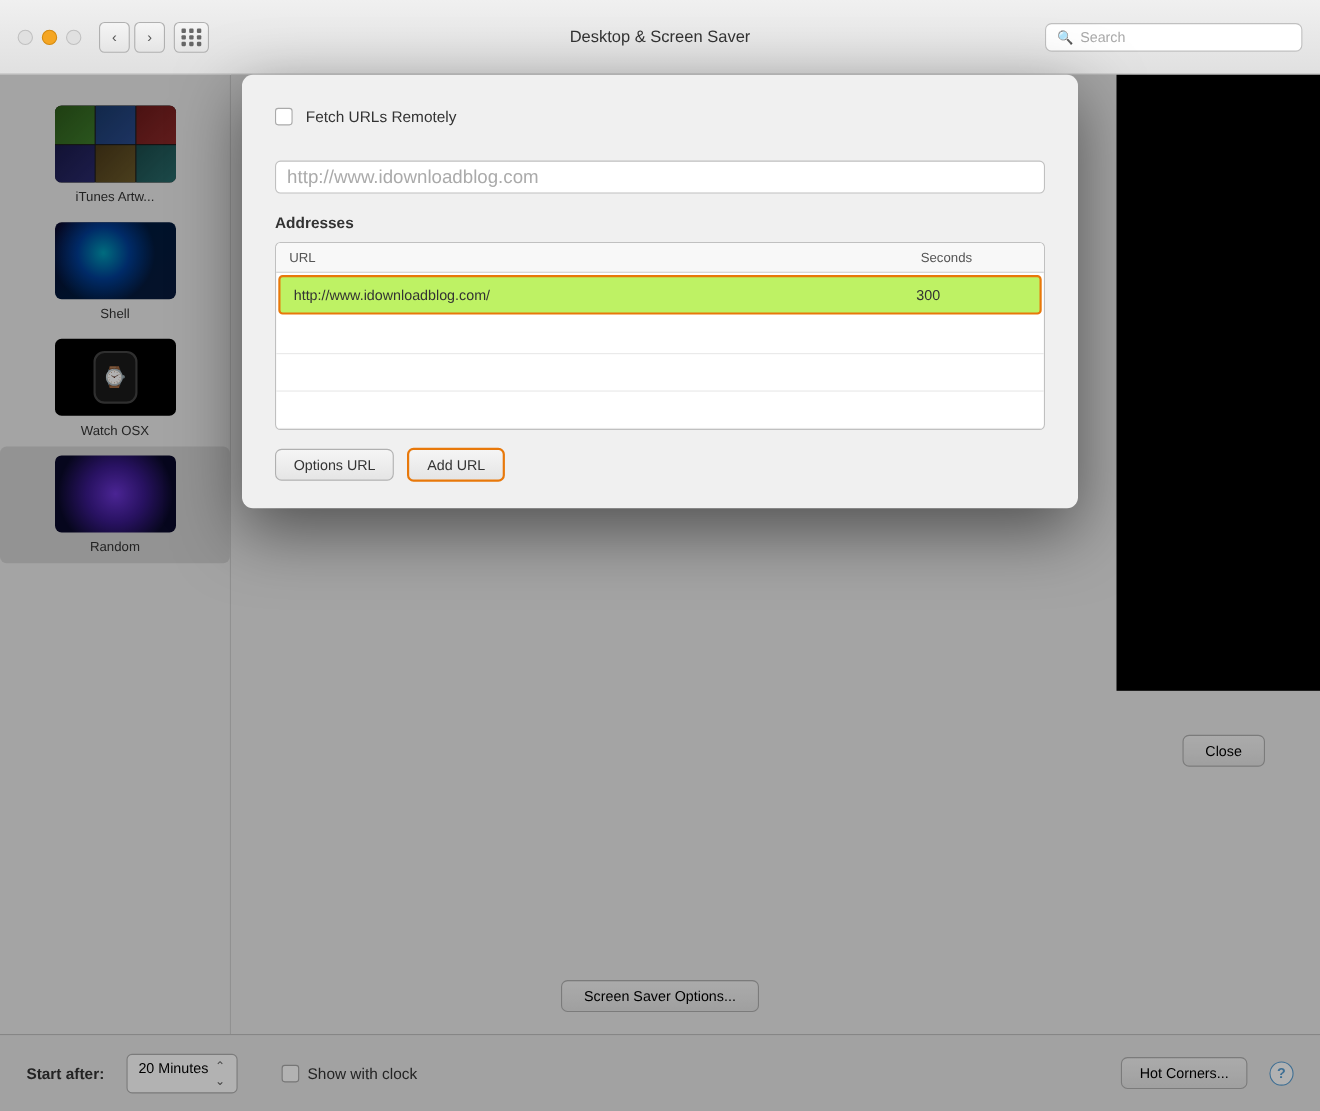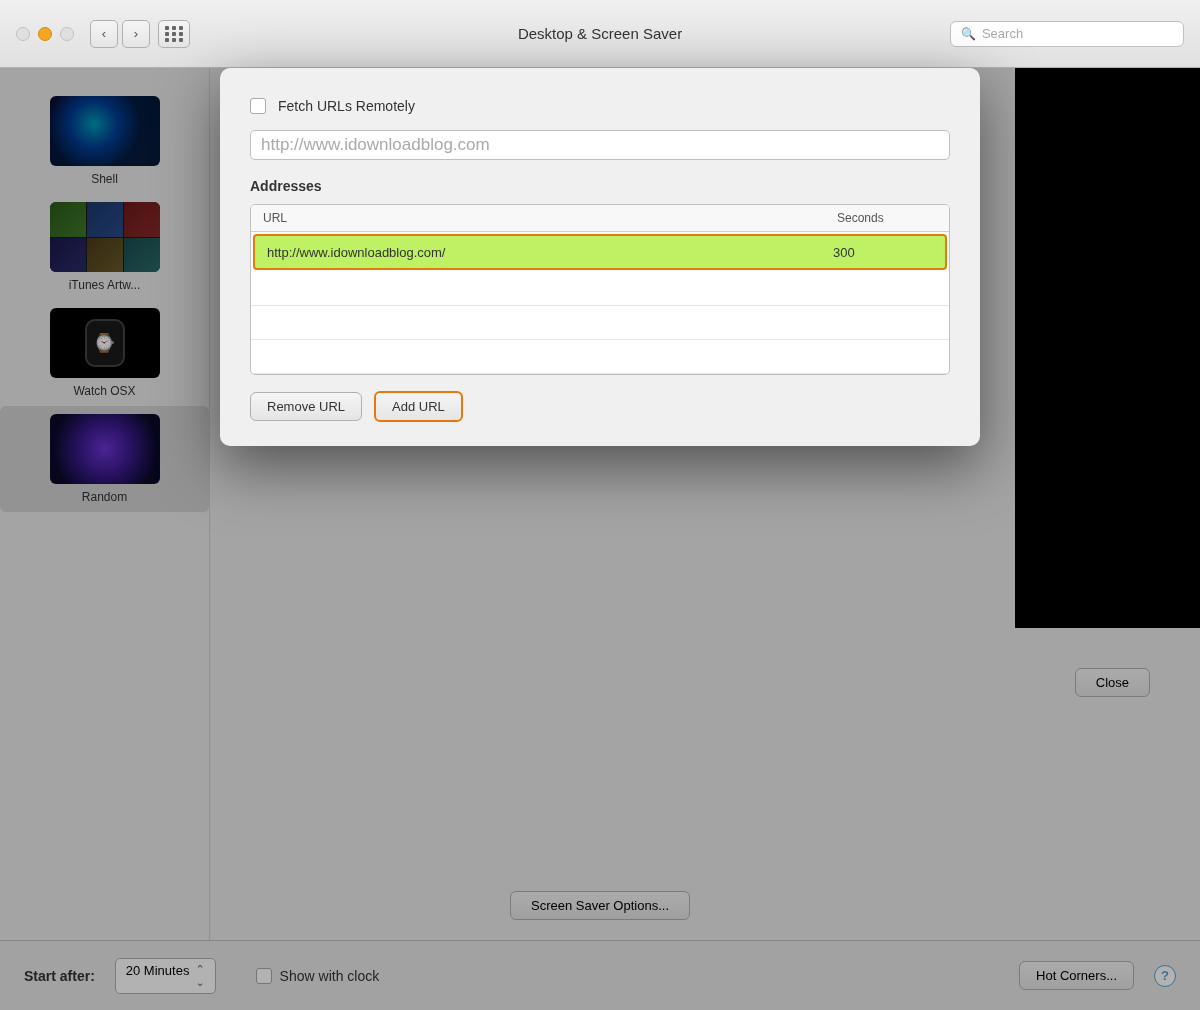--- a/index.html
+++ b/index.html
@@ -237,21 +237,21 @@
       position: absolute;
       top: 0;
       left: 50%;
       transform: translateX(-50%);
     }
 
     .modal-row {
       display: flex;
       align-items: center;
       gap: 12px;
-      margin-bottom: 16px;
+      margin-bottom: 32px;
     }
     .fetch-checkbox {
       width: 16px;
       height: 16px;
       border: 1px solid #aaa;
       background: white;
       border-radius: 3px;
       flex-shrink: 0;
     }
     .fetch-label {
@@ -503,33 +503,33 @@
   <div class="search-bar">
     <span class="search-icon-svg">🔍</span>
     <span class="search-input-text">Search</span>
   </div>
 </div>
 
 <div class="main-area">
 
   <div class="sidebar">
     <div class="sidebar-item">
-      <div class="thumb thumb-shell"></div>
-      <span class="item-label">Shell</span>
-    </div>
-    <div class="sidebar-item">
       <div class="thumb thumb-itunes">
         <div class="itunes-cell"></div>
         <div class="itunes-cell"></div>
         <div class="itunes-cell"></div>
         <div class="itunes-cell"></div>
         <div class="itunes-cell"></div>
         <div class="itunes-cell"></div>
       </div>
       <span class="item-label">iTunes Artw...</span>
+    </div>
+    <div class="sidebar-item">
+      <div class="thumb thumb-shell"></div>
+      <span class="item-label">Shell</span>
     </div>
     <div class="sidebar-item">
       <div class="thumb thumb-watch">
         <div class="watch-icon">⌚</div>
       </div>
       <span class="item-label">Watch OSX</span>
     </div>
     <div class="sidebar-item selected">
       <div class="thumb thumb-random"></div>
       <span class="item-label">Random</span>
@@ -585,21 +585,21 @@
           <span class="row-url"></span>
           <span class="row-seconds"></span>
         </div>
         <div class="url-table-row empty-row">
           <span class="row-url"></span>
           <span class="row-seconds"></span>
         </div>
       </div>
 
       <div class="modal-buttons">
-        <button class="btn-remove">Remove URL</button>
+        <button class="btn-remove">Options URL</button>
         <button class="btn-add">Add URL</button>
       </div>
     </div>
   </div>
 
   <div class="bottom-bar">
     <span class="start-after-label">Start after:</span>
     <div class="start-after-select">
       <span>20 Minutes</span>
       <span style="font-size:11px; color:#666;">⌃<br>⌄</span>

